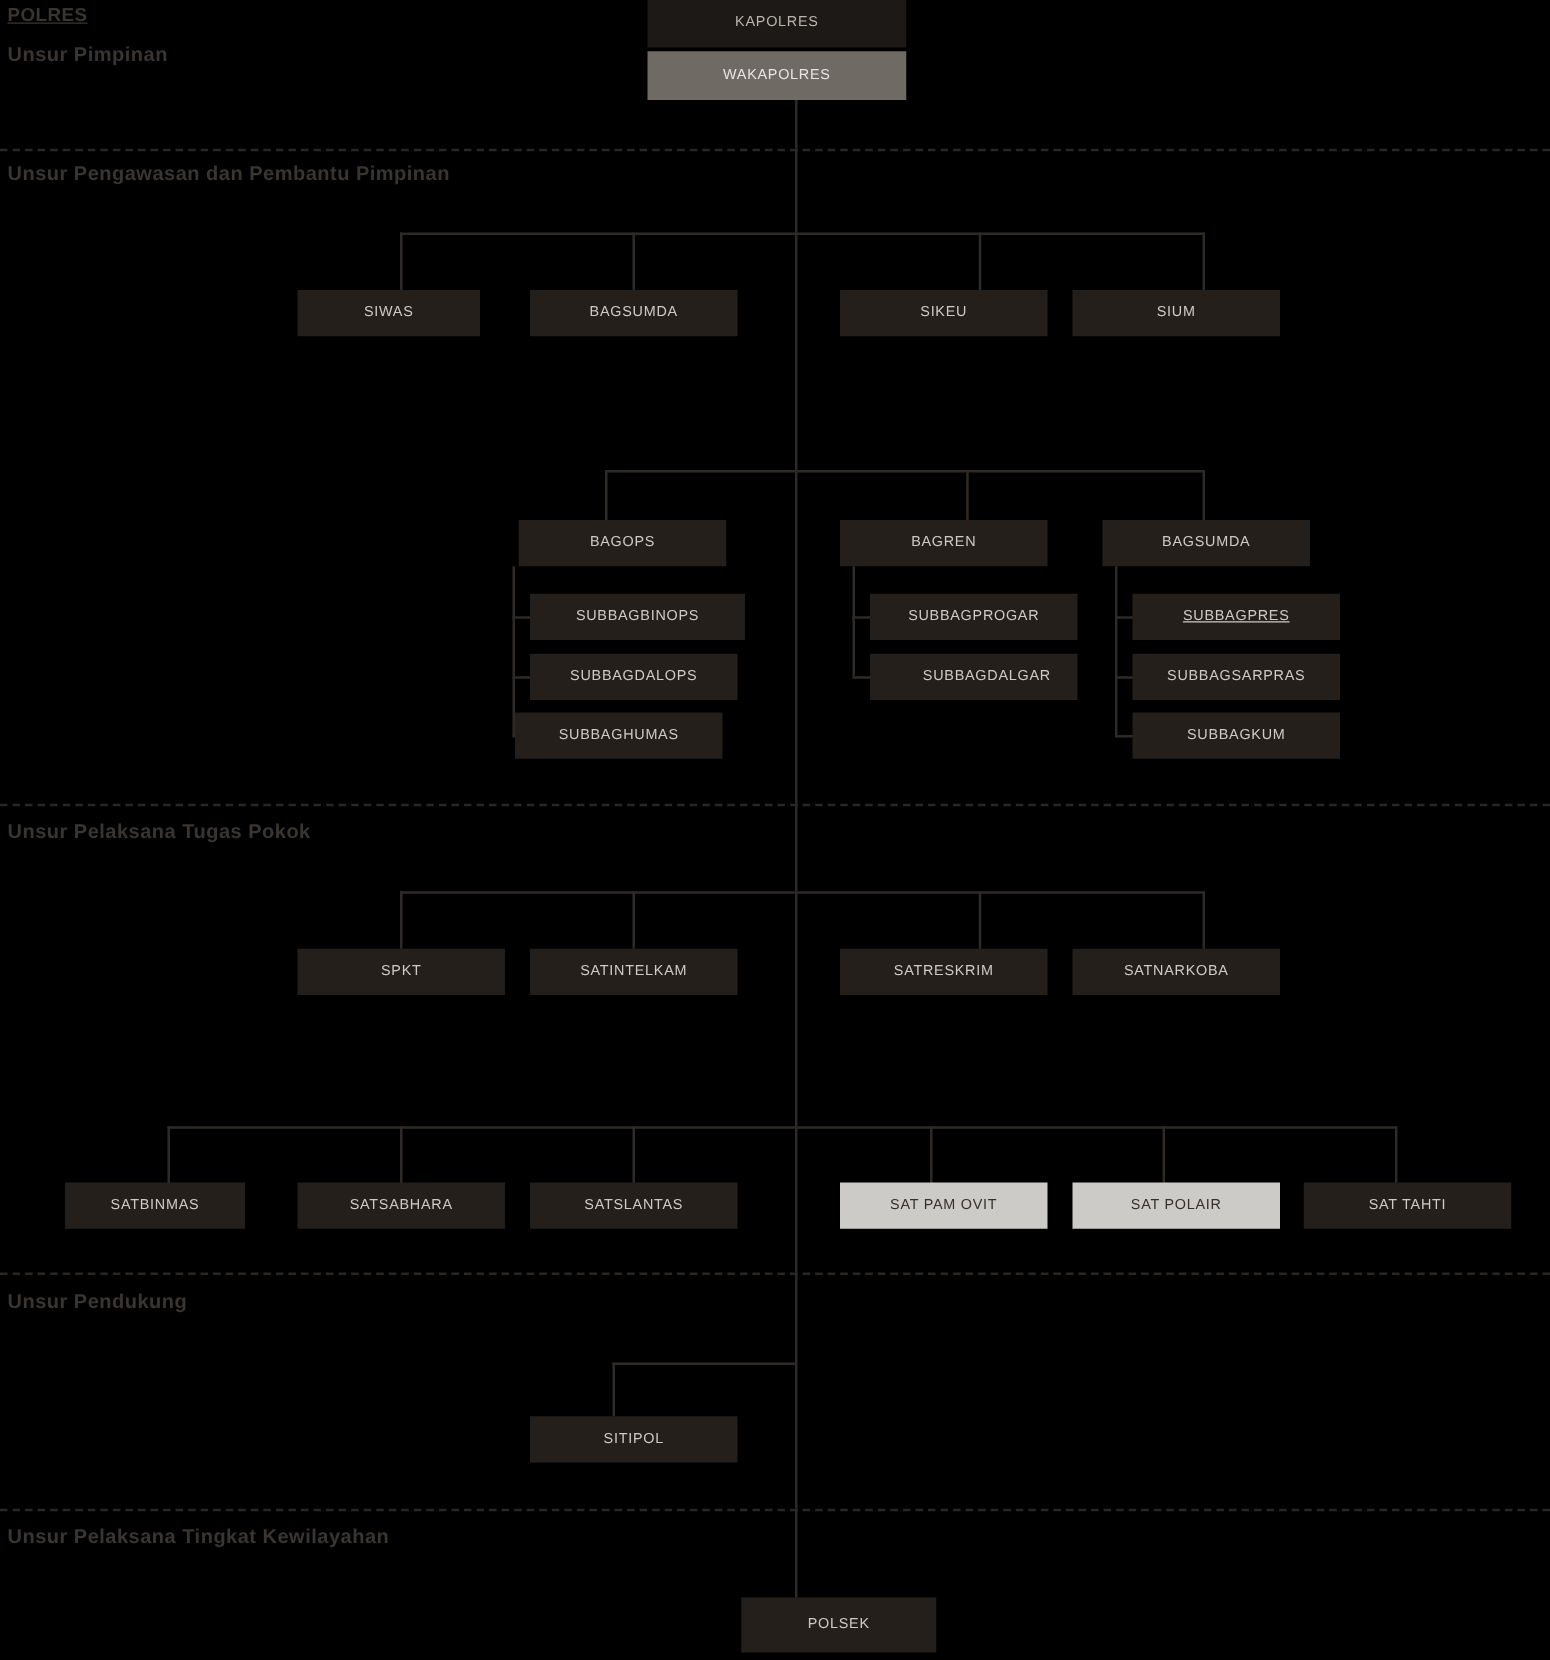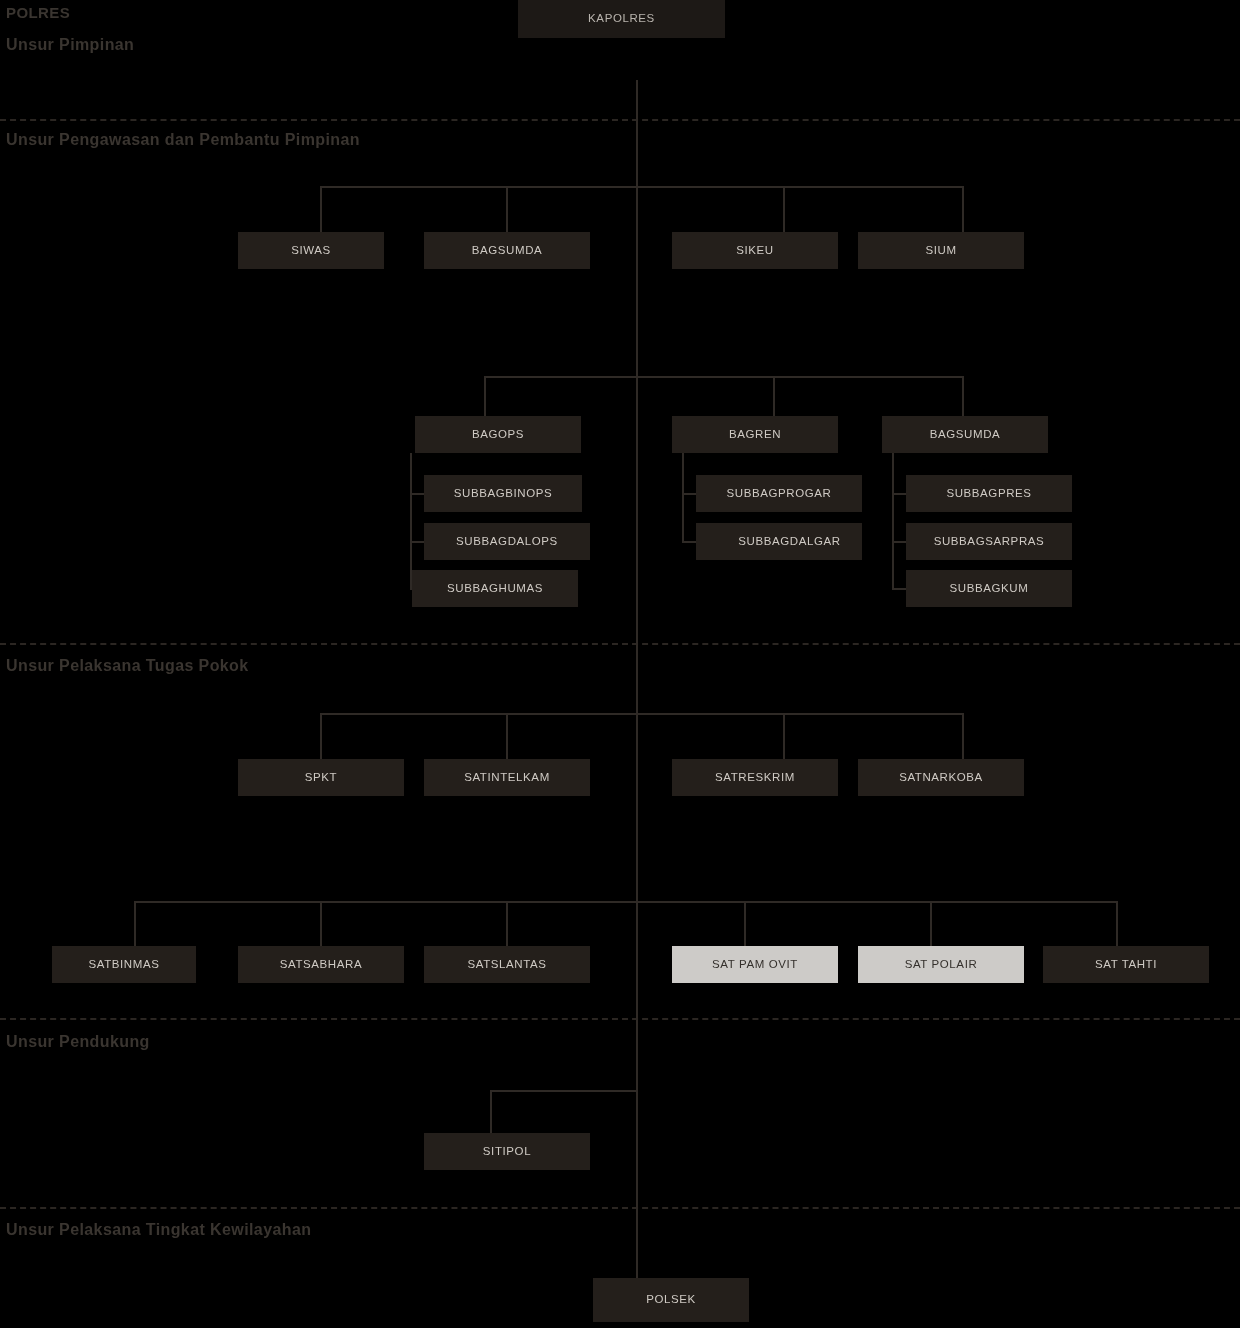--- a/index.html
+++ b/index.html
@@ -68,39 +68,40 @@
     background: #2f2a26;
   }
   .line.v { width: 2px; }
   .line.h { height: 2px; }
 </style>
 </head>
 <body>
 
 <div id="chart">
 
-  <div class="hdr big" style="left:6px; top:4px;">POLRES</div>
+  <div class="hdr big" style="left:6px; top:4px;text-decoration:underline;">POLRES</div>
   <div class="hdr sub" style="left:6px; top:36px;">Unsur Pimpinan</div>
   <div class="hdr sub" style="left:6px; top:131px;">Unsur Pengawasan dan Pembantu Pimpinan</div>
   <div class="hdr sub" style="left:6px; top:657px;">Unsur Pelaksana Tugas Pokok</div>
   <div class="hdr sub" style="left:6px; top:1033px;">Unsur Pendukung</div>
   <div class="hdr sub" style="left:6px; top:1221px;">Unsur Pelaksana Tingkat Kewilayahan</div>
 
   <div class="divider" style="top:119px;"></div>
   <div class="divider" style="top:643px;"></div>
   <div class="divider" style="top:1018px;"></div>
   <div class="divider" style="top:1207px;"></div>
 
   <div class="line v" style="left:636px; top:80px; height:39px;"></div>
   <div class="line v" style="left:636px; top:119px; height:524px;"></div>
   <div class="line v" style="left:636px; top:643px; height:375px;"></div>
   <div class="line v" style="left:636px; top:1018px; height:189px;"></div>
   <div class="line v" style="left:636px; top:1207px; height:71px;"></div>
 
   <div class="node root" style="left:518px; top:0px; width:207px; height:38px;">KAPOLRES</div>
+  <div class="node mid" style="left:518px; top:41px; width:207px; height:39px;">WAKAPOLRES</div>
 
   <div class="line h" style="left:320px; top:186px; width:644px;"></div>
   <div class="line v" style="left:320px; top:186px; height:46px;"></div>
   <div class="line v" style="left:506px; top:186px; height:46px;"></div>
   <div class="line v" style="left:783px; top:186px; height:46px;"></div>
   <div class="line v" style="left:962px; top:186px; height:46px;"></div>
 
   <div class="node" style="left:238px; top:232px; width:146px; height:37px;">SIWAS</div>
   <div class="node" style="left:424px; top:232px; width:166px; height:37px;">BAGSUMDA</div>
   <div class="node" style="left:672px; top:232px; width:166px; height:37px;">SIKEU</div>
@@ -112,35 +113,35 @@
   <div class="line v" style="left:962px; top:376px; height:40px;"></div>
 
   <div class="node" style="left:415px; top:416px; width:166px; height:37px;">BAGOPS</div>
   <div class="node" style="left:672px; top:416px; width:166px; height:37px;">BAGREN</div>
   <div class="node" style="left:882px; top:416px; width:166px; height:37px;">BAGSUMDA</div>
 
   <div class="line v" style="left:410px; top:453px; height:136px;"></div>
   <div class="line h" style="left:410px; top:493px; width:15px;"></div>
   <div class="line h" style="left:410px; top:541px; width:15px;"></div>
   <div class="line h" style="left:410px; top:588px; width:15px;"></div>
-  <div class="node" style="left:424px; top:475px; width:158px; height:37px;">SUBBAGBINOPS</div>
+  <div class="node" style="left:424px; top:475px; width:172px; height:37px;">SUBBAGBINOPS</div>
   <div class="node" style="left:424px; top:523px; width:166px; height:37px;">SUBBAGDALOPS</div>
   <div class="node" style="left:412px; top:570px; width:166px; height:37px;">SUBBAGHUMAS</div>
 
   <div class="line v" style="left:682px; top:453px; height:88px;"></div>
   <div class="line h" style="left:682px; top:493px; width:15px;"></div>
   <div class="line h" style="left:682px; top:541px; width:15px;"></div>
   <div class="node" style="left:696px; top:475px; width:166px; height:37px;">SUBBAGPROGAR</div>
   <div class="node" style="left:696px; top:523px; width:166px; height:37px;padding-left:25px;">SUBBAGDALGAR</div>
 
   <div class="line v" style="left:892px; top:453px; height:136px;"></div>
   <div class="line h" style="left:892px; top:493px; width:15px;"></div>
   <div class="line h" style="left:892px; top:541px; width:15px;"></div>
   <div class="line h" style="left:892px; top:588px; width:15px;"></div>
-  <div class="node" style="left:906px; top:475px; width:166px; height:37px;">SUBBAGPRES</div>
+  <div class="node" style="left:906px; top:475px; width:166px; height:37px;text-decoration:underline;">SUBBAGPRES</div>
   <div class="node" style="left:906px; top:523px; width:166px; height:37px;">SUBBAGSARPRAS</div>
   <div class="node" style="left:906px; top:570px; width:166px; height:37px;">SUBBAGKUM</div>
 
   <div class="line h" style="left:320px; top:713px; width:644px;"></div>
   <div class="line v" style="left:320px; top:713px; height:46px;"></div>
   <div class="line v" style="left:506px; top:713px; height:46px;"></div>
   <div class="line v" style="left:783px; top:713px; height:46px;"></div>
   <div class="line v" style="left:962px; top:713px; height:46px;"></div>
 
   <div class="node" style="left:238px; top:759px; width:166px; height:37px;">SPKT</div>

